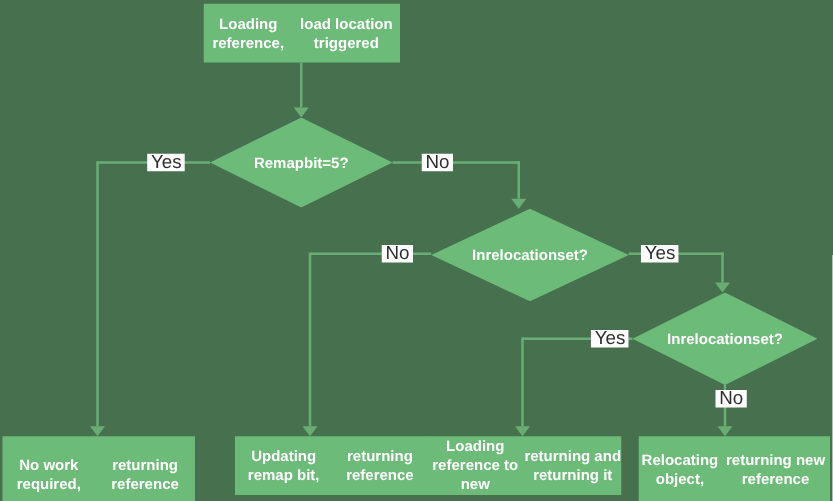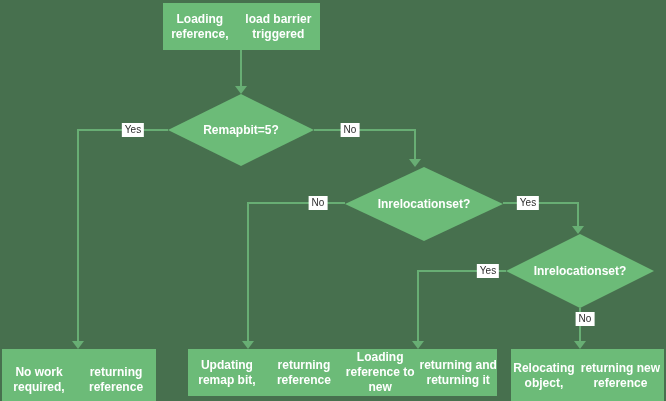--- a/index.html
+++ b/index.html
@@ -42,21 +42,21 @@
     position:absolute;width:0;height:0;
     border-left:6px solid transparent;
     border-right:6px solid transparent;
     border-top:8px solid var(--line);
   }
   .edge-label{
     position:absolute;
     transform:translate(-50%,-50%);
     background:var(--label-bg);
     color:var(--label-text);
-    font-size:10px;line-height:14px;
+    font-size:15px;line-height:14px;
     padding:0 3px;
     white-space:nowrap;
   }
 </style>
 </head>
 <body>
 
 <div id="stage">
 
   <div class="line" style="left:240px;top:50px;width:2px;height:36px;"></div>
@@ -80,21 +80,21 @@
 
   <div class="line" style="left:418px;top:270px;width:88px;height:2px;"></div>
   <div class="line" style="left:417px;top:270px;width:2px;height:71px;"></div>
   <div class="arrow-down" style="left:412px;top:341px;"></div>
 
   <div class="line" style="left:579px;top:308px;width:2px;height:33px;"></div>
   <div class="arrow-down" style="left:574px;top:341px;"></div>
 
   <div class="box" style="left:163px;top:3px;width:157px;height:47px;">
     <div>Loading reference,</div>
-    <div>load barrier triggered</div>
+    <div>load location triggered</div>
   </div>
 
   <div class="diamond" style="left:168px;top:94px;width:146px;height:72px;">
     <div>Remap</div>
     <div>bit=5?</div>
   </div>
 
   <div class="diamond" style="left:345px;top:167px;width:158px;height:74px;">
     <div>In</div>
     <div>relocation</div>

